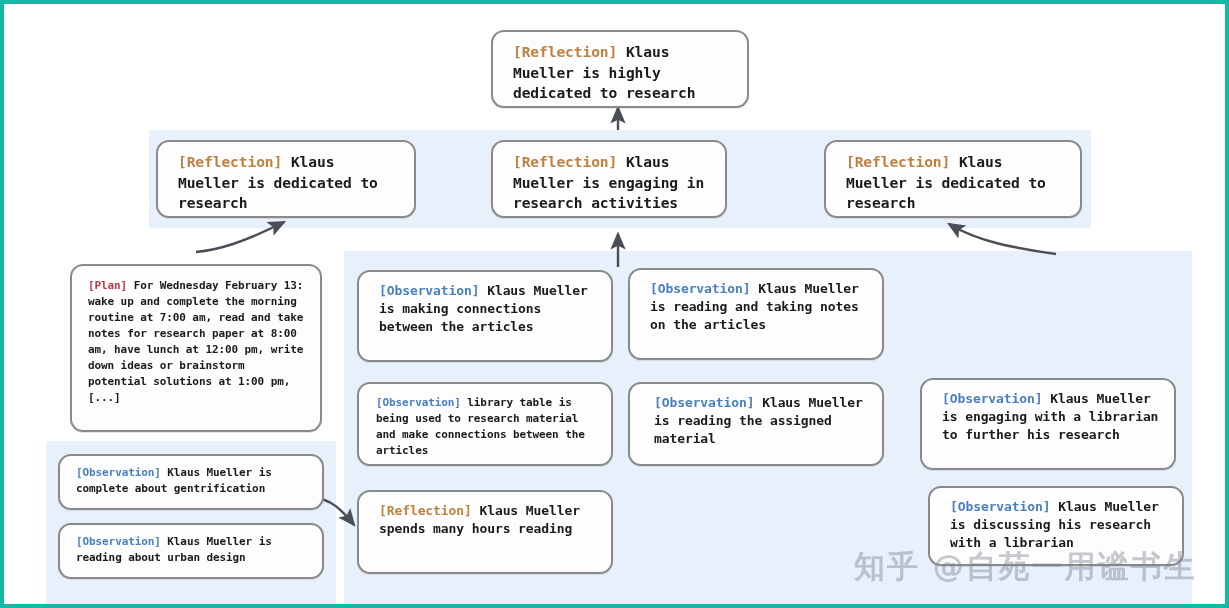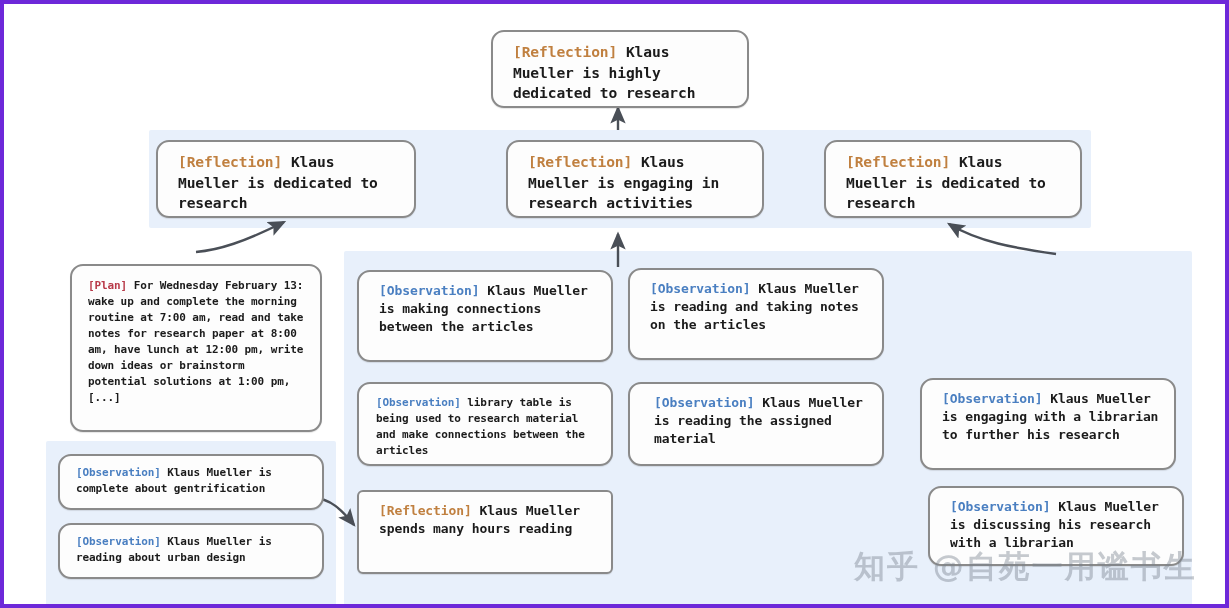--- a/index.html
+++ b/index.html
@@ -6,21 +6,21 @@
   body{
     width:1229px;height:608px;
     background:#ffffff;
     font-family:"DejaVu Sans Mono","Liberation Mono",monospace;
     overflow:hidden;
   }
   #frame{
     position:relative;
     width:1229px;height:608px;
     box-sizing:border-box;
-    border:4px solid #6d28d9;
+    border:4px solid #14b8a6;
     background:#ffffff;
     overflow:hidden;
   }
   
   .band{
     position:absolute;
     background:#e8f0fb;
     border-radius:2px;
   }
   
@@ -87,35 +87,35 @@
 
     <path d="M1052,250 C1010,244 975,238 945,220" stroke="#4a4f57" stroke-width="2.4" fill="none" marker-end="url(#ah)"></path>
 
     <path d="M309,494 C326,494 338,506 350,521" stroke="#4a4f57" stroke-width="2.4" fill="none" marker-end="url(#ah)"></path>
   </svg>
 
   <div class="node fs15" style="left:487px;top:26px;width:258px;height:78px;"><span class="tag tag-reflection">[Reflection]</span><span> Klaus Mueller is highly dedicated to research</span></div>
 
   <div class="node fs15" style="left:152px;top:136px;width:260px;height:78px;"><span class="tag tag-reflection">[Reflection]</span><span> Klaus Mueller is dedicated to research</span></div>
 
-  <div class="node fs15" style="left:502px;top:136px;width:258px;height:78px;"><span class="tag tag-reflection">[Reflection]</span><span> Klaus Mueller is engaging in research activities</span></div>
+  <div class="node fs15" style="left:487px;top:136px;width:236px;height:78px;"><span class="tag tag-reflection">[Reflection]</span><span> Klaus Mueller is engaging in research activities</span></div>
 
   <div class="node fs15" style="left:820px;top:136px;width:258px;height:78px;"><span class="tag tag-reflection">[Reflection]</span><span> Klaus Mueller is dedicated to research</span></div>
 
   <div class="node fs11" style="left:66px;top:260px;width:252px;height:168px;padding:12px 12px 12px 16px;"><span class="tag tag-plan">[Plan]</span><span> For Wednesday February 13: wake up and complete the morning routine at 7:00 am, read and take notes for research paper at 8:00 am, have lunch at 12:00 pm, write down ideas or brainstorm potential solutions at 1:00 pm, [...]</span></div>
 
   <div class="node fs11" style="left:54px;top:450px;width:266px;height:56px;padding:9px 10px 9px 16px;"><span class="tag tag-observation">[Observation]</span><span> Klaus Mueller is complete about gentrification</span></div>
 
   <div class="node fs11" style="left:54px;top:519px;width:266px;height:56px;padding:9px 10px 9px 16px;"><span class="tag tag-observation">[Observation]</span><span> Klaus Mueller is reading about urban design</span></div>
 
   <div class="node fs13" style="left:353px;top:266px;width:256px;height:92px;"><span class="tag tag-observation">[Observation]</span><span> Klaus Mueller is making connections between the articles</span></div>
 
   <div class="node fs11" style="left:353px;top:378px;width:256px;height:84px;padding:11px 12px 11px 17px;"><span class="tag tag-observation">[Observation]</span><span> library table is being used to research material and make connections between the articles</span></div>
 
-  <div class="node fs13" style="left:353px;top:486px;width:256px;height:84px;border-radius:6px;"><span class="tag tag-reflection">[Reflection]</span><span> Klaus Mueller spends many hours reading</span></div>
+  <div class="node fs13" style="left:353px;top:486px;width:256px;height:84px;"><span class="tag tag-reflection">[Reflection]</span><span> Klaus Mueller spends many hours reading</span></div>
 
   <div class="node fs13" style="left:624px;top:264px;width:256px;height:92px;"><span class="tag tag-observation">[Observation]</span><span> Klaus Mueller is reading and taking notes on the articles</span></div>
 
   <div class="node fs13" style="left:624px;top:378px;width:256px;height:84px;padding-left:24px;"><span class="tag tag-observation">[Observation]</span><span> Klaus Mueller is reading the assigned material</span></div>
 
 
 
   <div class="node fs13" style="left:916px;top:374px;width:256px;height:92px;"><span class="tag tag-observation">[Observation]</span><span> Klaus Mueller is engaging with a librarian to further his research</span></div>
 
   <div class="node fs13" style="left:924px;top:482px;width:256px;height:80px;"><span class="tag tag-observation">[Observation]</span><span> Klaus Mueller is discussing his research with a librarian</span></div>

